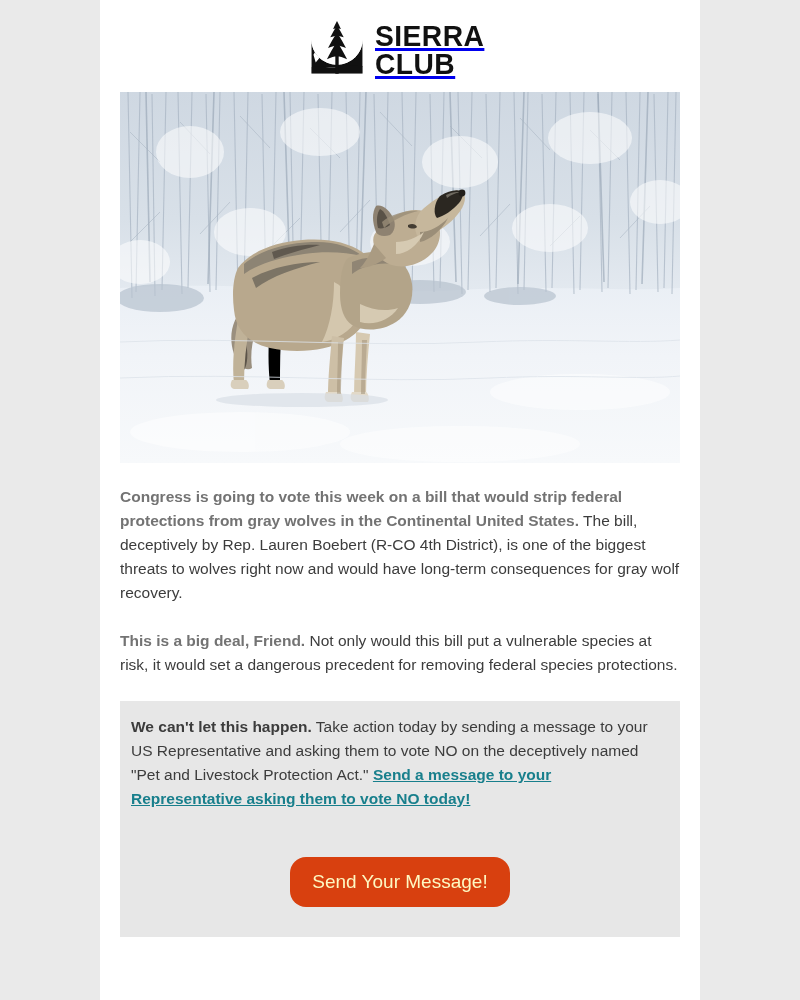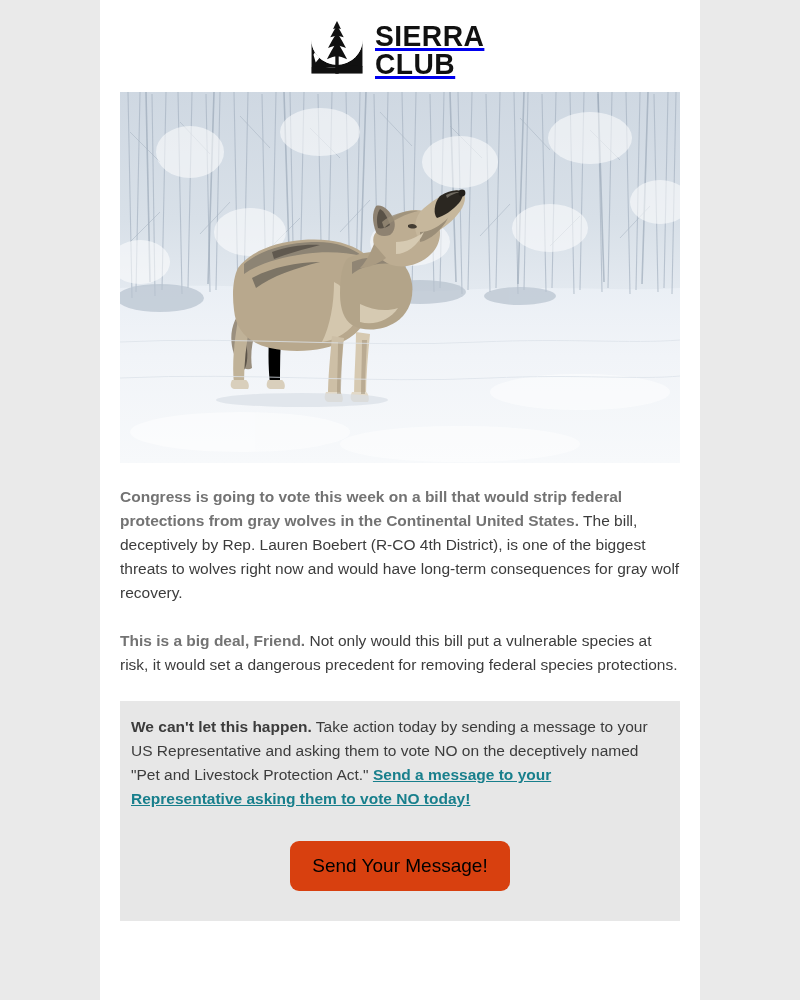--- a/index.html
+++ b/index.html
@@ -100,30 +100,31 @@
 
   .cta-button-row {
     margin: 0 20px;
     background: #e7e7e7;
     padding: 24px 0 30px 0;
     text-align: center;
   }
   .cta-button {
     display: inline-block;
     background: #d8400f;
-    color: #000000;
+    color: #fef9c3;
     font-size: 19px;
     line-height: 1;
     font-weight: normal;
     padding: 15px 22px 16px 22px;
     border: none;
-    border-radius: 9px;
+    border-radius: 16px;
     text-decoration: none;
     cursor: pointer;
     font-family: "Liberation Sans", sans-serif;
+    margin-top: 16px;
   }
 
   .tail-space { height: 26px; background: #ffffff; }
 </style>
 </head>
 <body>
 
 <div class="email-wrap">
   <div class="email-card">
 

